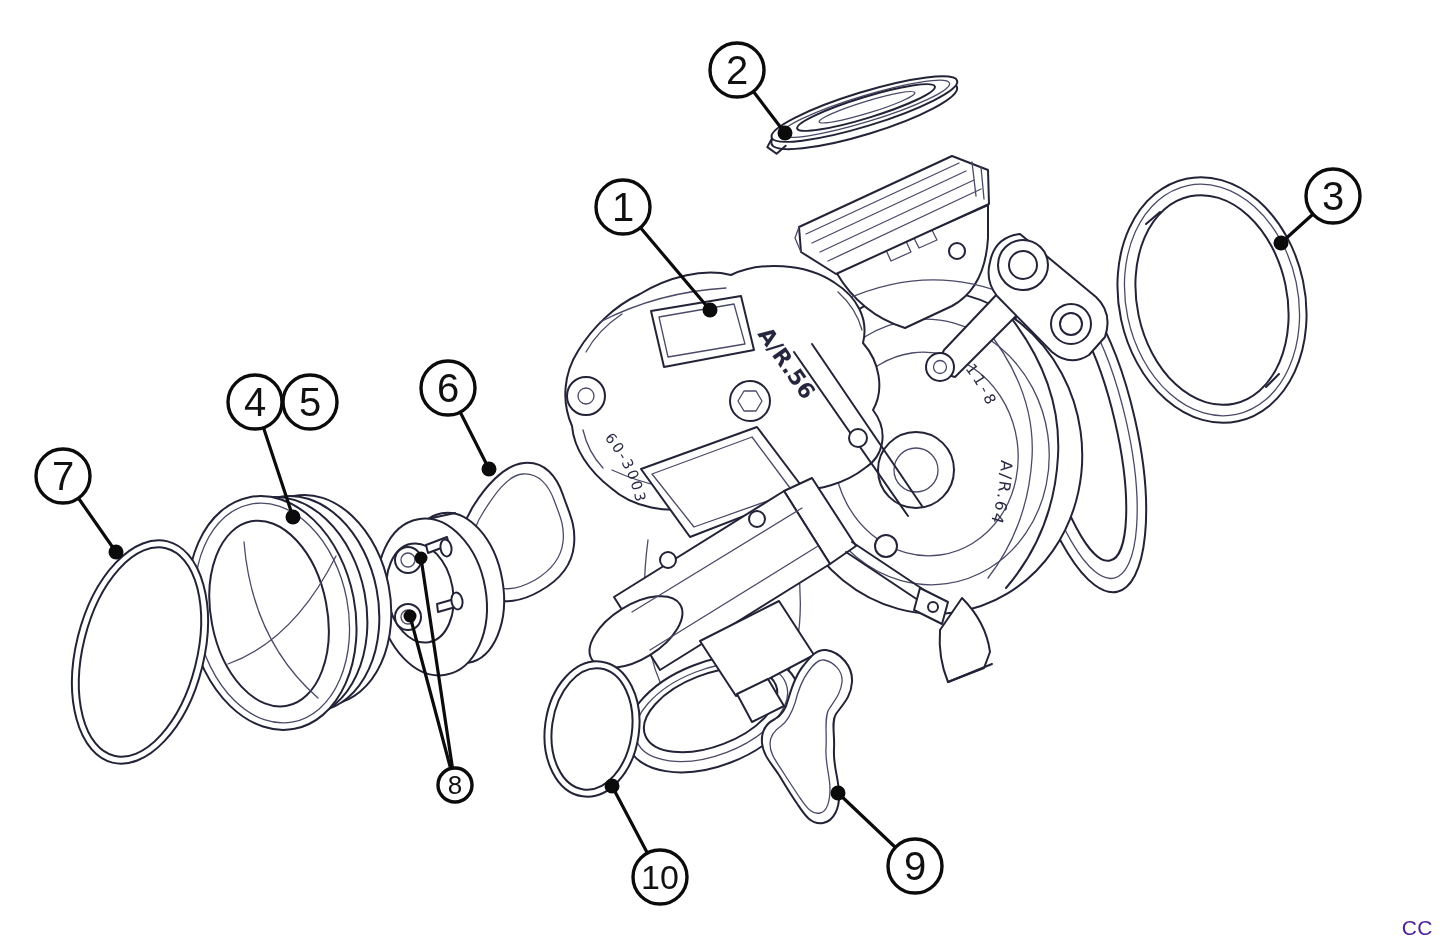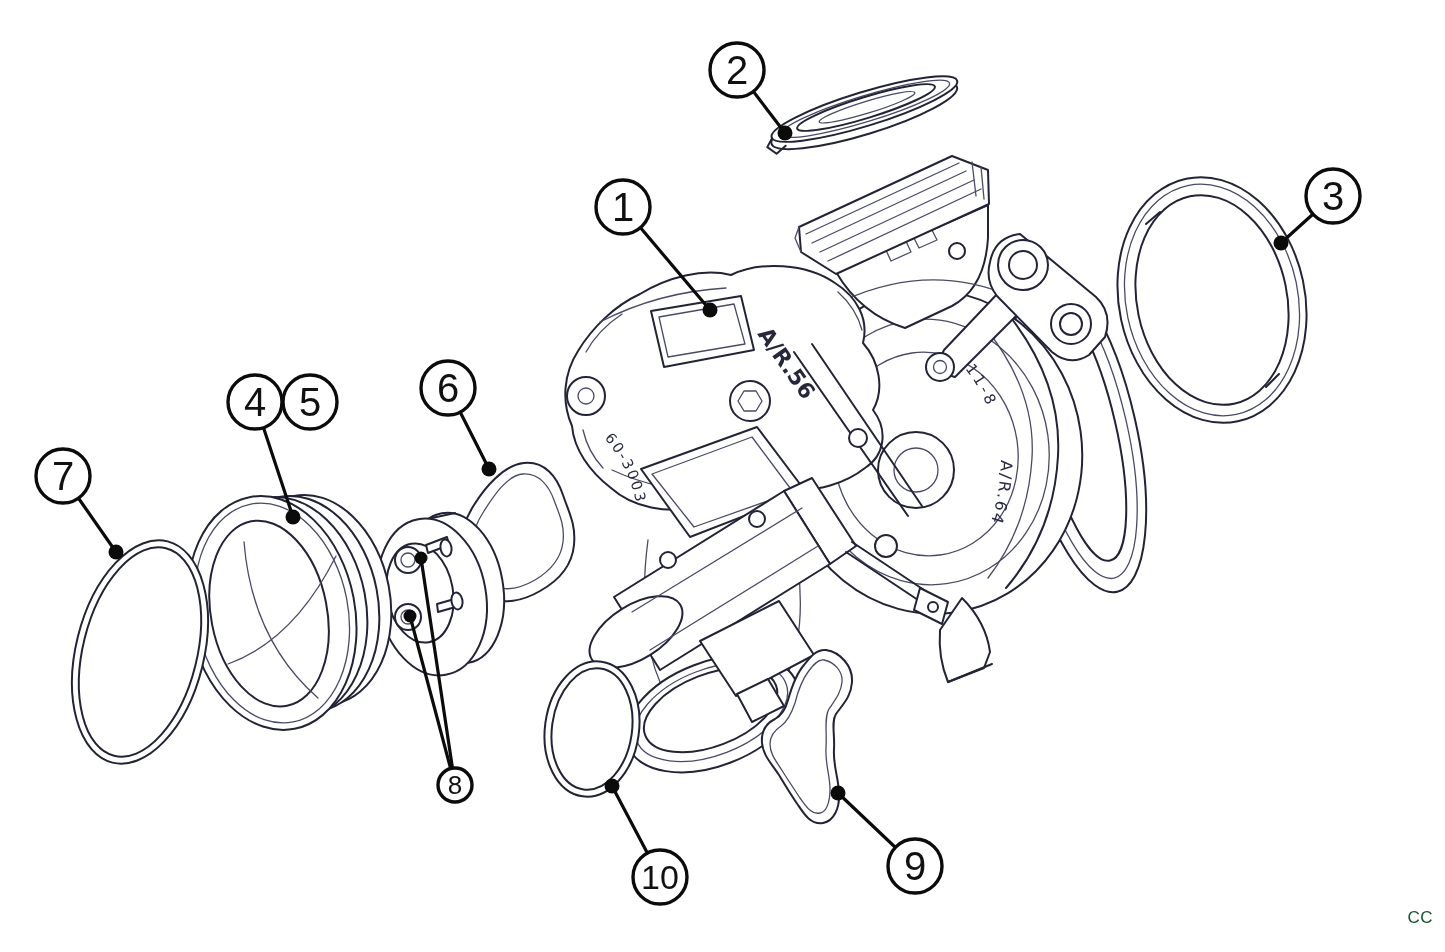--- a/index.html
+++ b/index.html
@@ -13,21 +13,21 @@
   .thinf{fill:#ffffff;stroke:#4a4a68;stroke-width:1.3;stroke-linejoin:round;}
   
   .co{fill:#ffffff;stroke:#0b0b0b;stroke-width:3.4;}
   .ldr{fill:none;stroke:#0b0b0b;stroke-width:3.2;stroke-linecap:round;}
   .dot{fill:#0b0b0b;stroke:none;}
   .num{font-family:"Liberation Sans",sans-serif;font-size:40px;fill:#111111;text-anchor:middle;}
   .num-sm{font-family:"Liberation Sans",sans-serif;font-size:34px;fill:#111111;text-anchor:middle;}
   .num-xs{font-family:"Liberation Sans",sans-serif;font-size:26px;fill:#111111;text-anchor:middle;}
   .cast{font-family:"DejaVu Sans",sans-serif;fill:#2a2a44;}
   .cast-b{font-family:"DejaVu Sans",sans-serif;fill:#26263e;font-weight:bold;}
-  .watermark{position:absolute;right:12px;bottom:24px;font-size:17px;color:#14532d;
+  .watermark{position:absolute;right:12px;bottom:12px;font-size:21px;color:#4c1d95;
              font-family:"Liberation Sans",sans-serif;letter-spacing:.5px;}
 </style>
 </head>
 <body>
 
 <div class="canvas">
 <svg width="1445" height="952" viewBox="0 0 1445 952">
   <defs>
     <path id="arcT1" d="M948,350 Q990,390 999,448"></path>
     <path id="arcT2" d="M1001,460 Q1000,518 971,564"></path>

